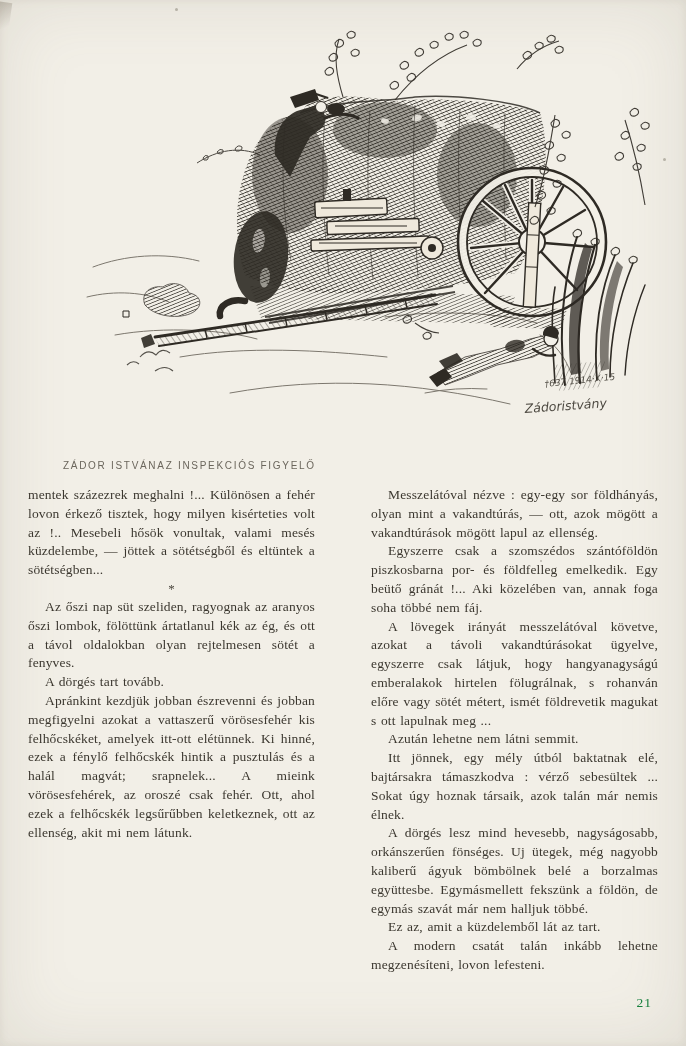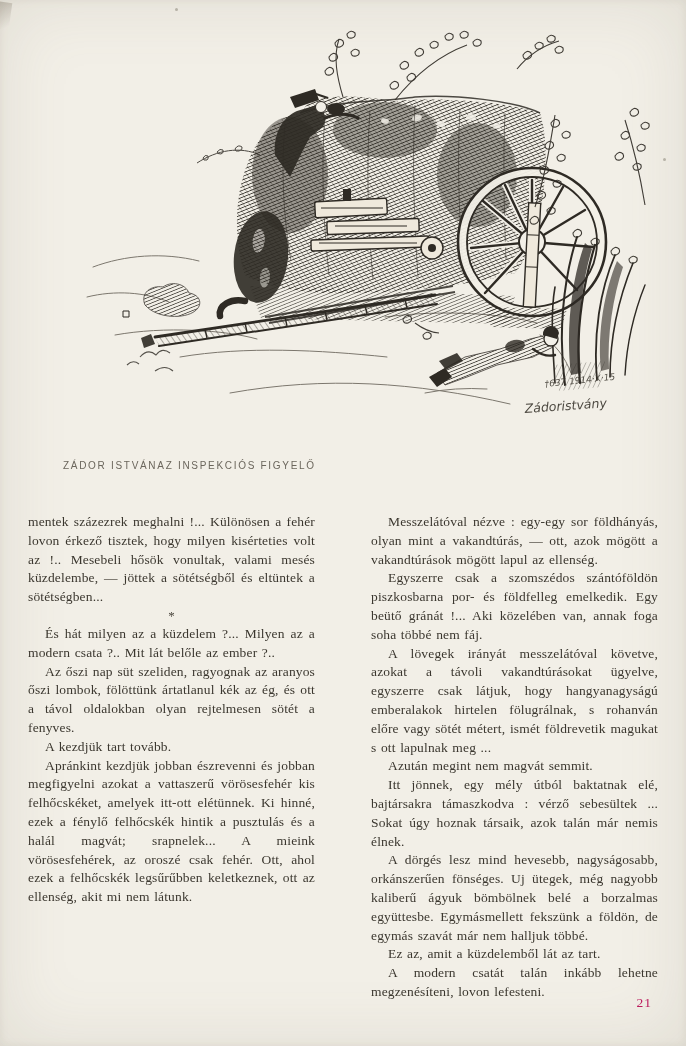--- a/index.html
+++ b/index.html
@@ -20,34 +20,34 @@
     opacity:.5;transform:rotate(8deg);
   }
   .illustration{position:absolute;left:85px;top:5px;width:580px;height:435px;}
   .captions{
     position:absolute;top:441px;left:63px;width:557px;
     display:flex;justify-content:flex-start;
     font-family:"Liberation Sans","DejaVu Sans",sans-serif;
     font-size:10px;letter-spacing:1.7px;color:#6b665c;margin-top:19px;
   }
   .columns{
-    position:absolute;top:513px;left:28px;width:630px;
+    position:absolute;top:486px;left:28px;width:630px;
     display:flex;gap:56px;
   }
   .col{
     flex:1 1 0;min-width:0;
     font-size:13.5px;line-height:18.8px;color:#3b372f;
     text-align:justify;word-spacing:1px;letter-spacing:.15px;
   }
   .para{margin:0;text-indent:17px;}
   .para.no-indent{text-indent:0;}
   .para.star{text-indent:0;text-align:center;line-height:18px;font-size:13px;color:#4a463d;}
   .page-number{
     position:absolute;top:995px;right:34px;
-    font-size:13.5px;color:#be185d;letter-spacing:1px;
+    font-size:13.5px;color:#15803d;letter-spacing:1px;
   }
 </style>
 </head>
 <body>
 
 <div class="page">
 
   <div class="corner-mark"></div>
   <div class="speck" style="left:175px;top:8px;width:3px;height:3px;"></div>
   <div class="speck" style="left:663px;top:158px;width:3px;height:3px;"></div>
@@ -235,30 +235,29 @@
 
   <div class="captions">
     <span>ZÁDOR ISTVÁN</span>
     <span>AZ INSPEKCIÓS FIGYELŐ</span>
   </div>
 
   <div class="columns">
     <div class="col">
         <p class="para no-indent">mentek százezrek meghalni&nbsp;!... Különösen a fehér lovon érkező tisztek, hogy milyen kisérteties volt az&nbsp;!.. Mesebeli hősök vonultak, valami mesés küzdelembe, — jöttek a sötétségből és eltüntek a sötétségben...</p>
         <p class="para star">*</p>
-        <p class="para">És hát milyen az a küzdelem&nbsp;?... Milyen az a modern csata&nbsp;?.. Mit lát belőle az ember&nbsp;?..</p>
         <p class="para">Az őszi nap süt szeliden, ragyognak az aranyos őszi lombok, fölöttünk ártatlanul kék az ég, és ott a távol oldalokban olyan rejtelmesen sötét a fenyves.</p>
-        <p class="para">A kezdjük tart tovább.</p>
+        <p class="para">A dörgés tart tovább.</p>
         <p class="para">Apránkint kezdjük jobban észrevenni és jobban megfigyelni azokat a vattaszerű vörösesfehér kis felhőcskéket, amelyek itt-ott elétünnek. Ki hinné, ezek a fénylő felhőcskék hintik a pusztulás és a halál magvát; srapnelek... A mieink vörösesfehérek, az oroszé csak fehér. Ott, ahol ezek a felhőcskék legsűrűbben keletkeznek, ott az ellenség, akit mi nem látunk.</p>
       </div>
     <div class="col">
         <p class="para">Messzelátóval nézve&nbsp;: egy-egy sor földhányás, olyan mint a vakandtúrás, — ott, azok mögött a vakandtúrások mögött lapul az ellenség.</p>
         <p class="para">Egyszerre csak a szomszédos szántóföldön piszkosbarna por- és földfelleg emelkedik. Egy beütő gránát&nbsp;!... Aki közelében van, annak foga soha többé nem fáj.</p>
         <p class="para">A lövegek irányát messzelátóval követve, azokat a távoli vakandtúrásokat ügyelve, egyszerre csak látjuk, hogy hangyanagyságú emberalakok hirtelen fölugrálnak, s rohanván előre vagy sötét métert, ismét földrevetik magukat s ott lapulnak meg ...</p>
-        <p class="para">Azután megint nem magvát semmit.</p>
+        <p class="para">Azután lehetne nem látni semmit.</p>
         <p class="para">Itt jönnek, egy mély útból baktatnak elé, bajtársakra támaszkodva&nbsp;: vérző sebesültek ... Sokat úgy hoznak társaik, azok talán már nemis élnek.</p>
         <p class="para">A dörgés lesz mind hevesebb, nagyságosabb, orkánszerűen fönséges. Uj ütegek, még nagyobb kaliberű ágyuk bömbölnek belé a borzalmas együttesbe. Egymásmellett fekszünk a földön, de egymás szavát már nem halljuk többé.</p>
         <p class="para">Ez az, amit a küzdelemből lát az tart.</p>
         <p class="para">A modern csatát talán inkább lehetne megzenésíteni, lovon lefesteni.</p>
       </div>
   </div>
 
   <div class="page-number">21</div>
 </div>
 

